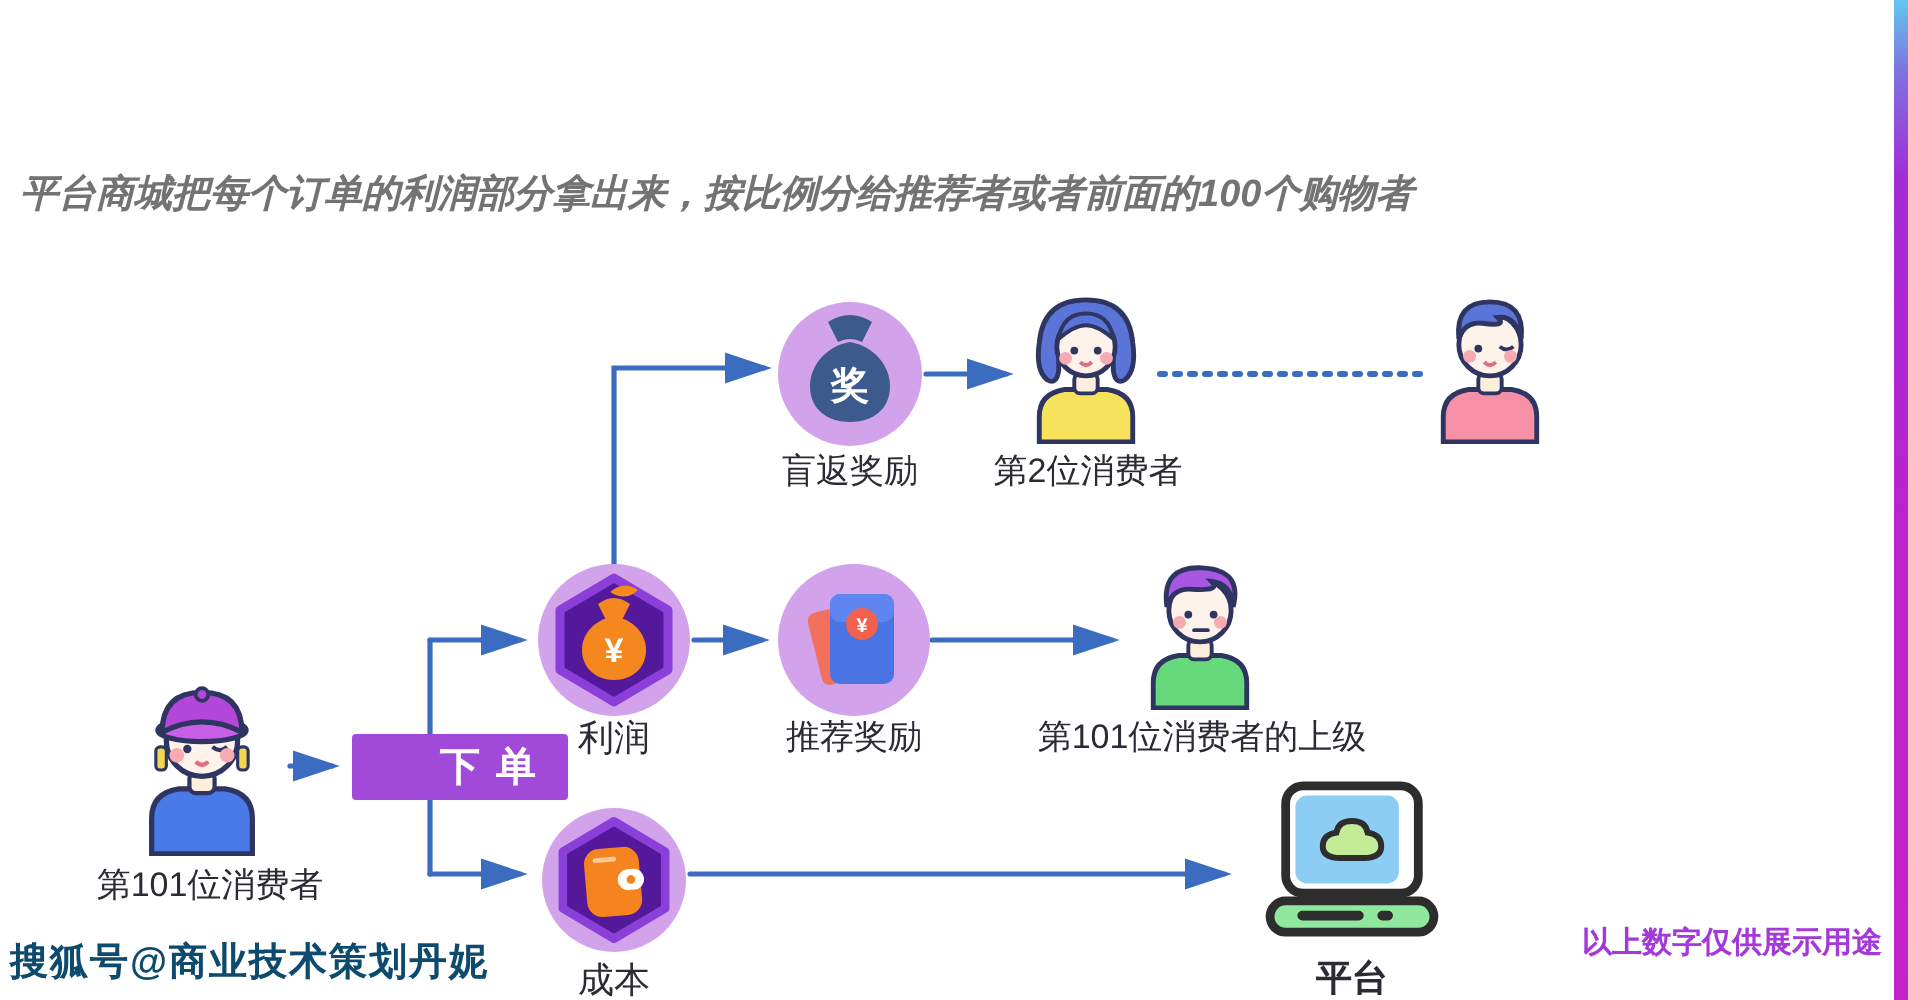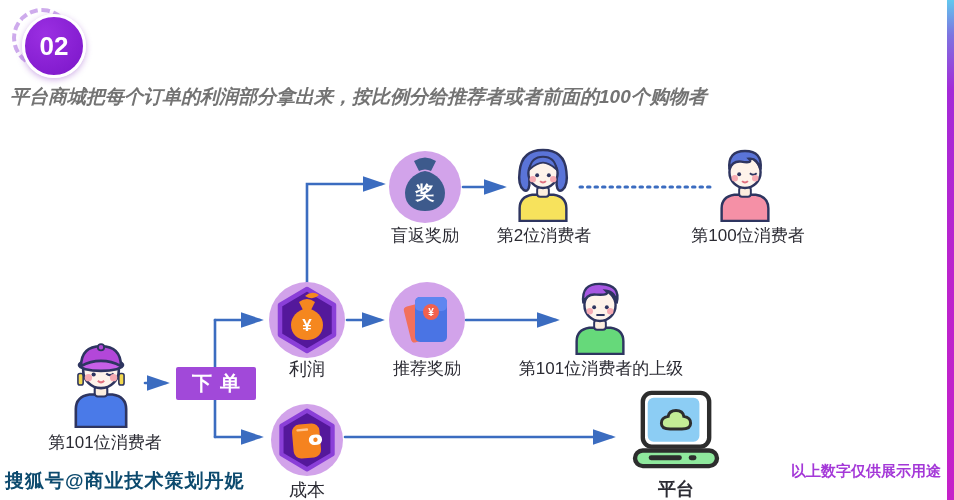--- a/index.html
+++ b/index.html
@@ -35,47 +35,41 @@
   
   .node{position:absolute;}
   .node-label{
     position:absolute;text-align:center;color:#2b2b33;font-size:17px;font-weight:500;
     white-space:nowrap;
   }
   .order-btn{
     position:absolute;left:176px;top:367px;width:80px;height:33px;
     background:#a149d9;color:#fff;font-size:20px;font-weight:700;
     display:flex;align-items:center;justify-content:center;
-    letter-spacing:8px;text-indent:8px;border-radius:2px;
+    letter-spacing:8px;text-indent:8px;border-radius:2px;padding-left:28px;
   }
   
   .watermark{
     position:absolute;left:5px;top:468px;font-size:19px;font-weight:800;color:#0c4a6e;
     text-shadow:-1.5px -1.5px 0 #fff,1.5px -1.5px 0 #fff,-1.5px 1.5px 0 #fff,1.5px 1.5px 0 #fff,0 0 3px #fff;
     letter-spacing:1px;
   }
   .note{
     position:absolute;right:13px;top:462px;font-size:15px;color:#a438d8;font-weight:700;
   }
   .right-bar{
     position:absolute;right:0;top:0;width:7px;height:500px;
     background:linear-gradient(180deg,#62c8ee 0%,#7d74e0 7%,#a42ad8 18%,#bc23cd 55%,#c521c9 100%);
   }
 </style>
 </head>
 <body>
 
 <div class="slide">
 
-  <div class="badge-wrap">
-    <div class="badge-dashes"></div>
-    <div class="badge">
-      <span>02</span>
-    </div>
-  </div>
   <p class="subtitle">平台商城把每个订单的利润部分拿出来，按比例分给推荐者或者前面的100个购物者</p>
 
   <svg class="connectors" viewBox="0 0 954 500">
     <defs>
       <marker id="arw" markerWidth="10" markerHeight="8" refX="7.5" refY="3" orient="auto">
         <path d="M0,0 L9,3 L0,6 Z" fill="#3b6cc0"></path>
       </marker>
     </defs>
     <g stroke="#3b6cc0" stroke-width="2.6" fill="none" stroke-linecap="round">
       <path d="M145,383 H166" marker-end="url(#arw)"></path>
@@ -182,21 +176,20 @@
       <rect x="26" y="40" width="12" height="10" rx="3" fill="#fdeede" stroke="#2e3560" stroke-width="2"></rect>
       <circle cx="32" cy="25" r="16" fill="#fef3ea" stroke="#2e3560" stroke-width="2.5"></circle>
       <path d="M16,22 Q14,3 32,3 Q50,3 48,22 Q45,10 36,11 Q41,16 28,14 Q19,13 16,22 Z" fill="#5a74d8" stroke="#2e3560" stroke-width="2.5"></path>
       <circle cx="26" cy="27" r="2" fill="#2e3560"></circle>
       <path d="M37,26 q3.5,3 7,0" stroke="#2e3560" stroke-width="2" fill="none"></path>
       <circle cx="21.5" cy="31" r="3.3" fill="#f6aab2"></circle>
       <circle cx="42.5" cy="31" r="3.3" fill="#f6aab2"></circle>
       <path d="M29,34 q3,3 6,0" stroke="#e0707e" stroke-width="2" fill="none"></path>
     </svg>
   </div>
-  <div class="node-label" style="left:678px;top:224px;width:140px;">第100位消费者</div>
 
   <div class="node" style="left:568px;top:281px;width:64px;height:74px;">
     <svg width="64" height="74" viewBox="0 0 64 76">
       <path d="M8,75 V62 Q8,50 21,48 H43 Q56,50 56,62 V75 Z" fill="#66d97a" stroke="#2e3560" stroke-width="2.5"></path>
       <rect x="26" y="40" width="12" height="10" rx="3" fill="#fdeede" stroke="#2e3560" stroke-width="2"></rect>
       <circle cx="32" cy="25" r="16" fill="#fef3ea" stroke="#2e3560" stroke-width="2.5"></circle>
       <path d="M15,23 Q12,2 33,3 Q54,4 49,23 Q48,11 38,10 Q43,15 28,14 Q18,13 15,23 Z" fill="#a757e2" stroke="#2e3560" stroke-width="2.5"></path>
       <circle cx="26" cy="27" r="2" fill="#2e3560"></circle>
       <circle cx="39" cy="27" r="2" fill="#2e3560"></circle>
       <circle cx="21.5" cy="31" r="3.3" fill="#f6aab2"></circle>

